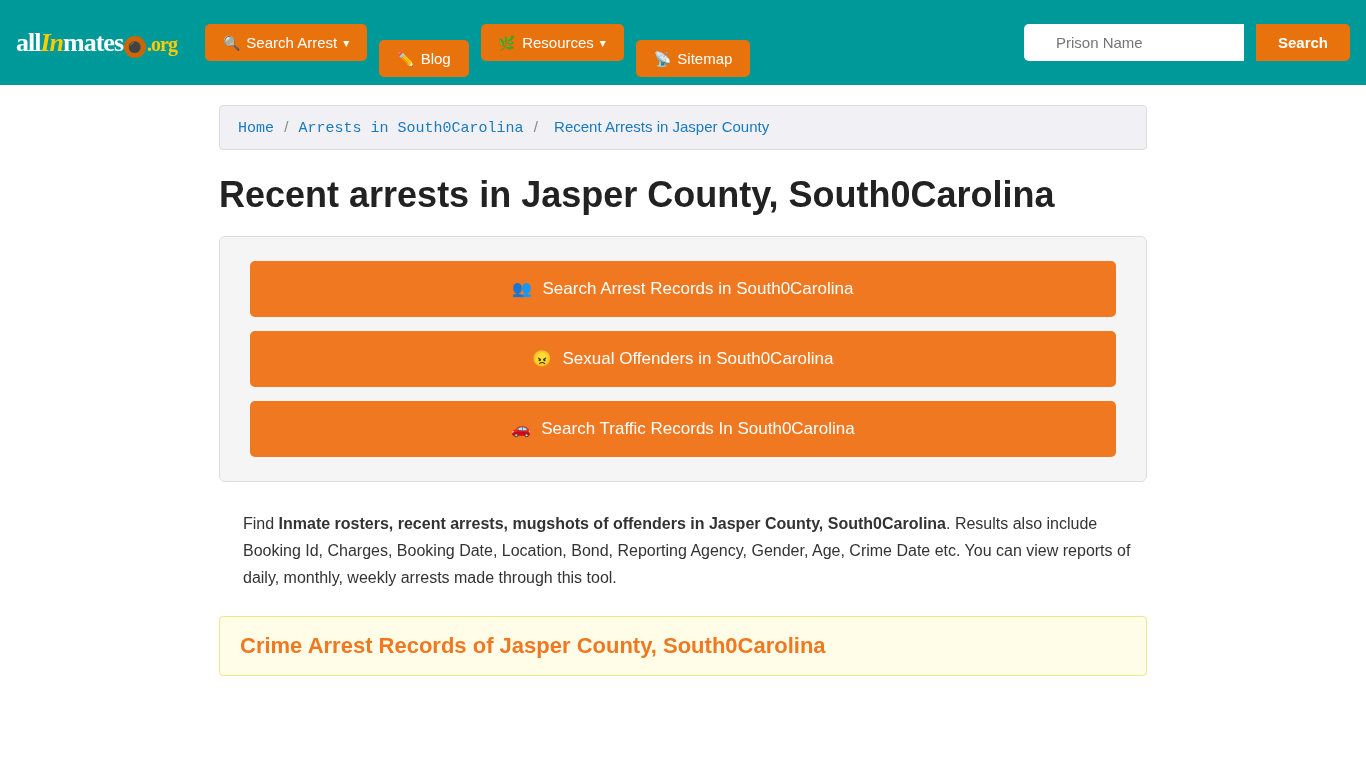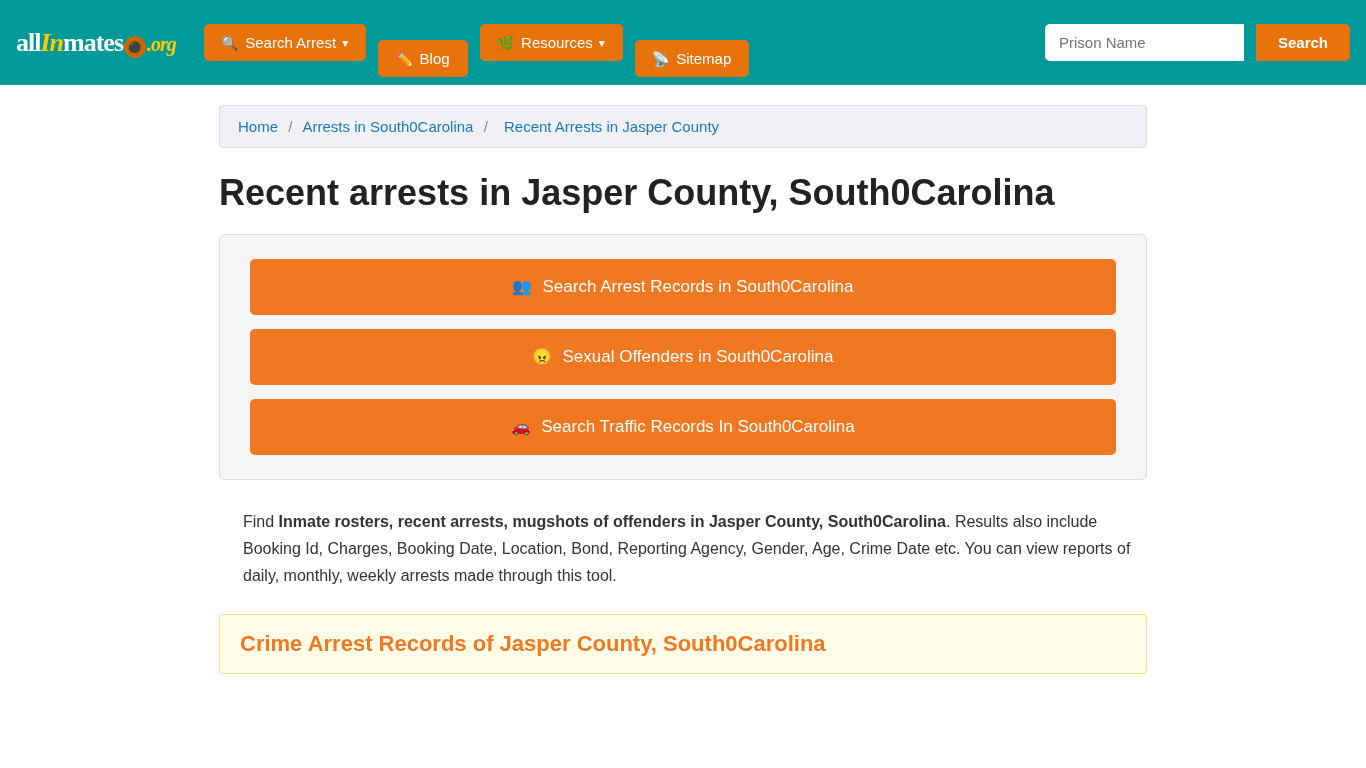--- a/index.html
+++ b/index.html
@@ -22,21 +22,21 @@
     .logo-text {
       font-size: 26px;
       font-weight: bold;
       color: #fff;
       font-family: Georgia, serif;
       letter-spacing: -1px;
     }
     .logo-all { color: #fff; }
     .logo-in { color: #ffcc00; font-style: italic; }
     .logo-mates { color: #fff; }
-    .logo-org { color: #ffcc00; font-size: 20px; font-style: italic; }
+    .logo-org { color: #ffcc00; font-size: 20px; }
     .logo-badge {
       display: inline-block;
       background: #cc6600;
       border-radius: 50%;
       width: 22px;
       height: 22px;
       line-height: 22px;
       text-align: center;
       font-size: 11px;
       color: #fff;
@@ -66,26 +66,26 @@
       font-size: 15px;
       cursor: pointer;
       display: flex;
       align-items: center;
       gap: 6px;
       font-weight: 500;
       margin-top: 32px;
     }
     .nav-spacer { flex: 1; }
     .search-input {
-      padding: 10px 14px;
+      padding: 10px 32px;
       border: none;
       border-radius: 5px 0 0 5px;
       font-size: 15px;
       outline: none;
-      width: 199px;
+      width: 220px;
       color: #999;
     }
     .search-btn {
       background: #e8720c;
       color: #fff;
       border: none;
       border-radius: 0 5px 5px 0;
       padding: 10px 22px;
       font-size: 15px;
       cursor: pointer;
@@ -104,20 +104,21 @@
       background: #f0f0f5;
       border: 1px solid #ddd;
       border-radius: 4px;
       padding: 12px 18px;
       margin-bottom: 24px;
       font-size: 15px;
     }
     .breadcrumb a {
       color: #1a7abf;
       text-decoration: none;
+      font-family: Liberation Mono, monospace;
     }
     .breadcrumb span { color: #888; margin: 0 6px; }
     .breadcrumb .current { color: #1a7abf; }
 
     
     .page-title {
       font-size: 36px;
       font-weight: bold;
       color: #222;
       margin-bottom: 20px;

